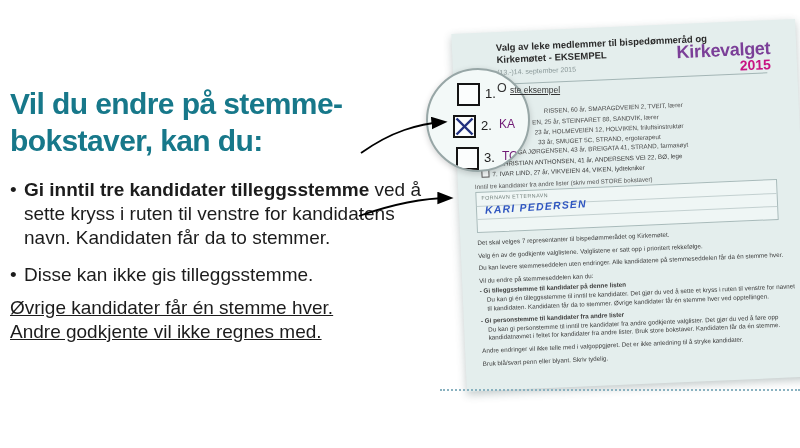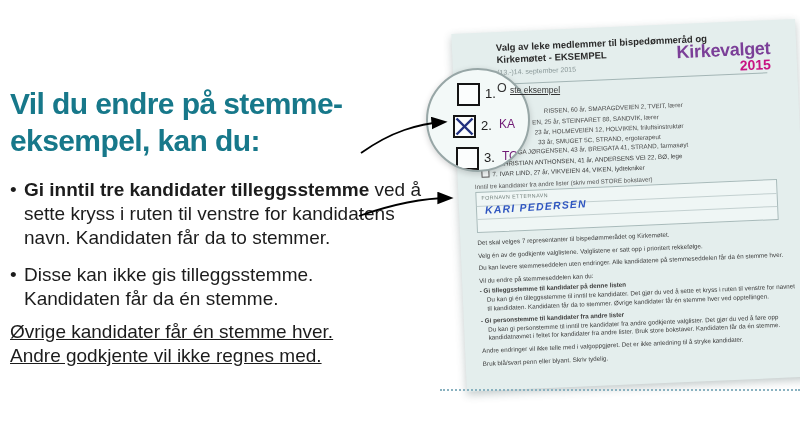--- a/index.html
+++ b/index.html
@@ -71,32 +71,31 @@
   .perforation{position:absolute;left:440px;top:389px;width:360px;height:0;
                border-top:2px dotted #8ab2c0;z-index:2;}
   .arrows{position:absolute;left:0;top:0;z-index:30;pointer-events:none;}
 </style>
 </head>
 <body>
 
 <div class="stage">
 
   <div class="left">
-    <h1 class="headline"><span>Vil du endre på stemme-</span><br><span>eksempel, kan du:</span></h1>
+    <h1 class="headline"><span>Vil du endre på stemme-</span><br><span>bokstaver, kan du:</span></h1>
 
     <div class="body-copy">
       <div class="bullet b1">
         <span class="dot">•</span>
         <div class="btext"><b>Gi inntil tre kandidater tilleggsstemme</b><span> ved å sette kryss i ruten til venstre for kandidatens navn. Kandidaten får da to stemmer.</span></div>
       </div>
       <div class="bullet b2">
         <span class="dot">•</span>
         <div class="btext">
           <div>Disse kan ikke gis tilleggsstemme.</div>
-          <div>Kandidaten får da én stemme.</div>
         </div>
       </div>
       <div class="footer-lines">
         <div>Øvrige kandidater får én stemme hver.</div>
         <div>Andre godkjente vil ikke regnes med.</div>
       </div>
     </div>
   </div>
 
   <div class="ballot">

